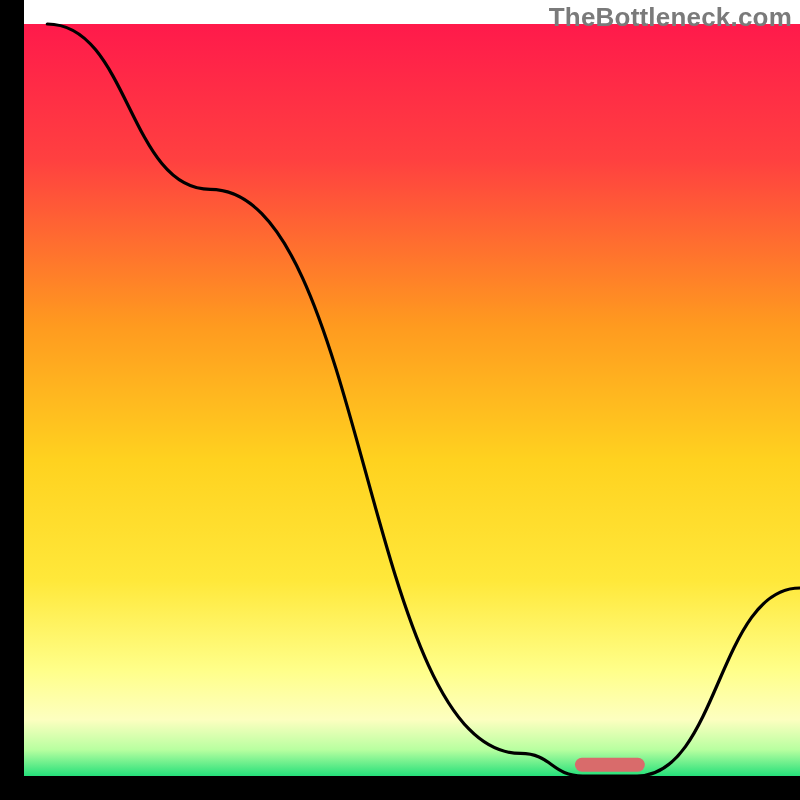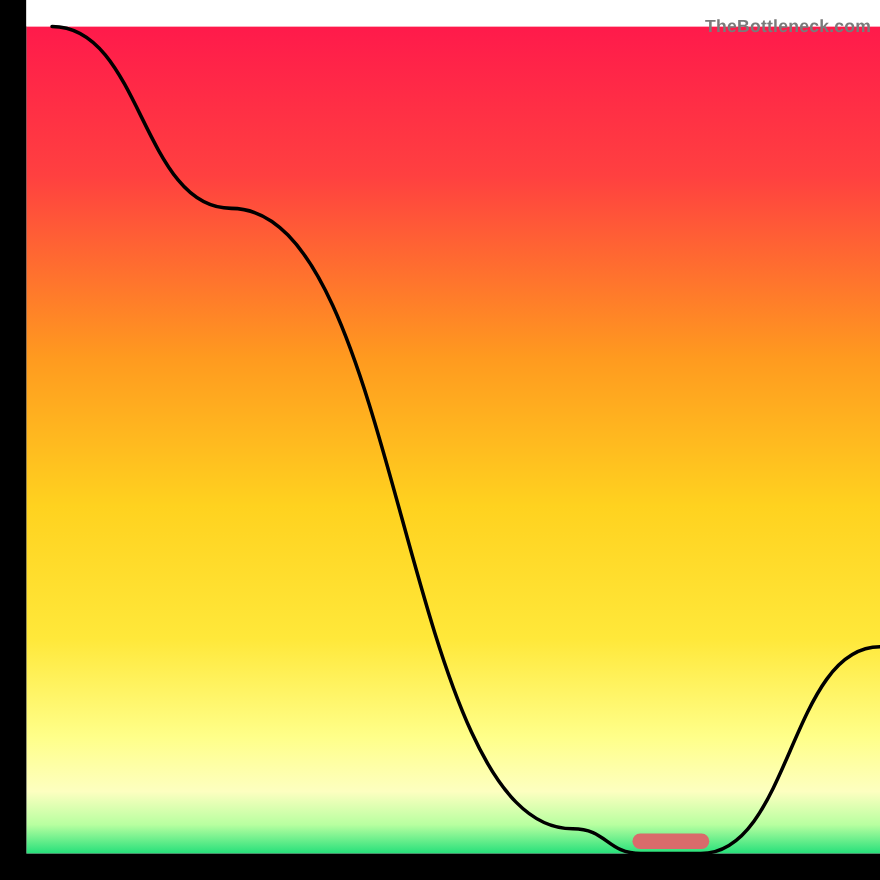--- a/index.html
+++ b/index.html
@@ -10,23 +10,23 @@
     background: #ffffff;
     font-family: Arial, Helvetica, sans-serif;
   }
   .frame {
     position: relative;
     width: 800px;
     height: 800px;
   }
   .watermark {
     position: absolute;
-    top: 16px;
+    top: 2px;
     right: 8px;
-    font-size: 16px;
+    font-size: 26px;
     font-weight: 600;
     color: #7a7a7a;
     letter-spacing: 0.2px;
     user-select: none;
   }
   svg {
     display: block;
   }
 </style>
 </head>

